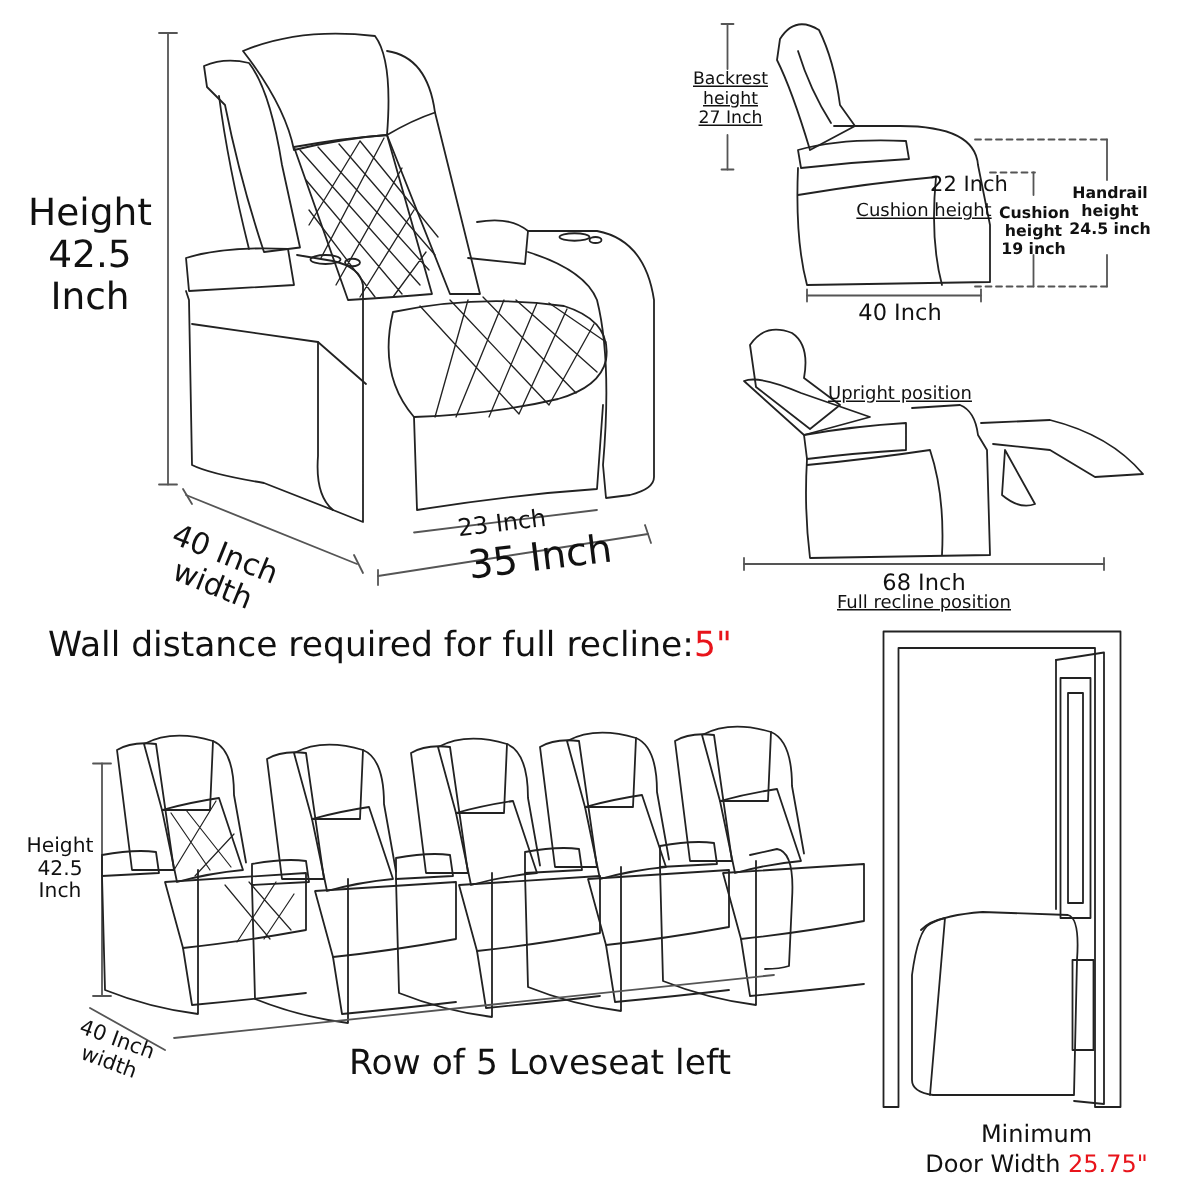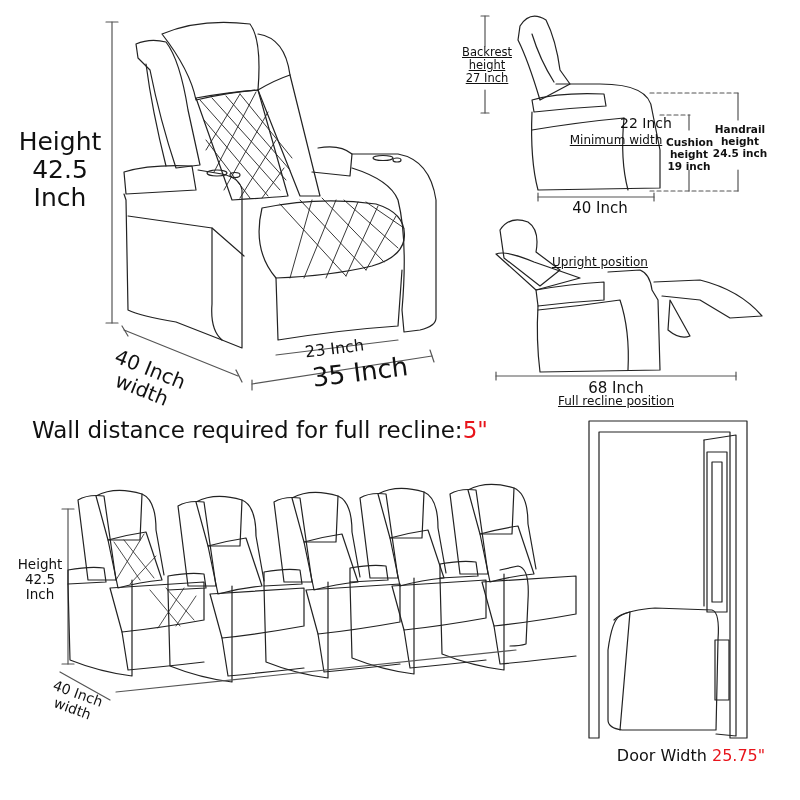--- a/index.html
+++ b/index.html
@@ -149,21 +149,21 @@
 </div>
 <div class="lbl md" style="left:305px;top:340px;transform:rotate(-7deg);">23 Inch</div>
 <div class="lbl" style="left:312px;top:358px;font-size:26px;transform:rotate(-7deg);">35 Inch</div>
 
 <div class="lbl sm" style="left:452px;top:46px;width:70px;font-size:11.5px;">
   <div>Backrest</div>
   <div>height</div>
   <div>27 Inch</div>
 </div>
 <div class="lbl" style="left:596px;top:116px;width:100px;font-size:14px;">22 Inch</div>
-<div class="lbl sm" style="left:556px;top:134px;width:120px;">Minimum width</div>
+<div class="lbl sm" style="left:556px;top:134px;width:120px;">Cushion height</div>
 <div class="lbl xs" style="left:666px;top:137px;width:46px;">
   <div>Cushion</div>
   <div>height</div>
   <div>19 inch</div>
 </div>
 <div class="lbl xs" style="left:712px;top:124px;width:56px;">
   <div>Handrail</div>
   <div>height</div>
   <div>24.5 inch</div>
 </div>
@@ -180,17 +180,19 @@
 <div class="lbl" style="left:12px;top:557px;width:56px;font-size:13.5px;">
   <div>Height</div>
   <div>42.5</div>
   <div>Inch</div>
 </div>
 <div class="lbl" style="left:56px;top:678px;font-size:14px;transform:rotate(20deg);transform-origin:left top;">
   <div>40 Inch</div>
   <div>width</div>
 </div>
 <div class="lbl" style="left:190px;top:695px;width:340px;font-size:23px;line-height:1.25;">
+  <div>Row of 5 Loveseat left</div>
 </div>
 
 <div class="lbl" style="left:586px;top:746px;width:210px;font-size:16px;line-height:1.22;">
+  <div>Minimum</div>
   <div><span>Door Width </span><span class="red">25.75"</span></div>
 </div>
 
 </body></html>

